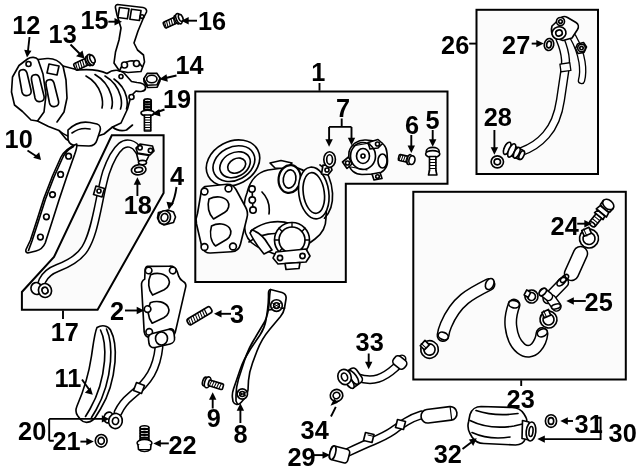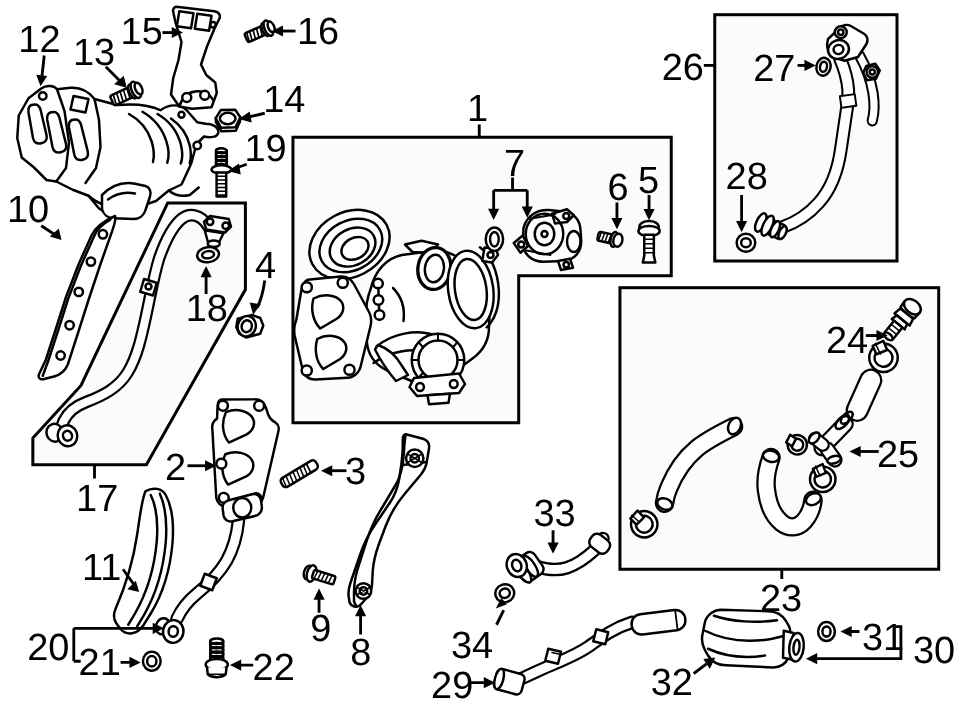--- a/index.html
+++ b/index.html
@@ -1,16 +1,16 @@
 <!DOCTYPE html>
 <html><head>
 <meta charset="utf-8">
 <style>
   html,body{margin:0;padding:0;background:#fff;}
-  #wrap{width:640px;height:471px;position:relative;overflow:hidden;}
+  #wrap{width:640px;height:471px;position:relative;overflow:hidden;font-weight:bold;}
 </style>
 </head>
 <body>
 <div id="wrap">
 <svg width="640" height="471" viewBox="0 0 640 471">
 <rect x="0" y="0" width="640" height="471" fill="#ffffff"></rect>
 
 <g fill="#fbfbfb" stroke="#000" stroke-width="2" stroke-linejoin="miter">
   <polygon points="195.3,91.5 447.5,91.5 447.5,183.8 345.8,183.8 345.8,281.9 195.3,281.9"></polygon>
   <rect x="476.5" y="9.8" width="121.5" height="164.2"></rect>

